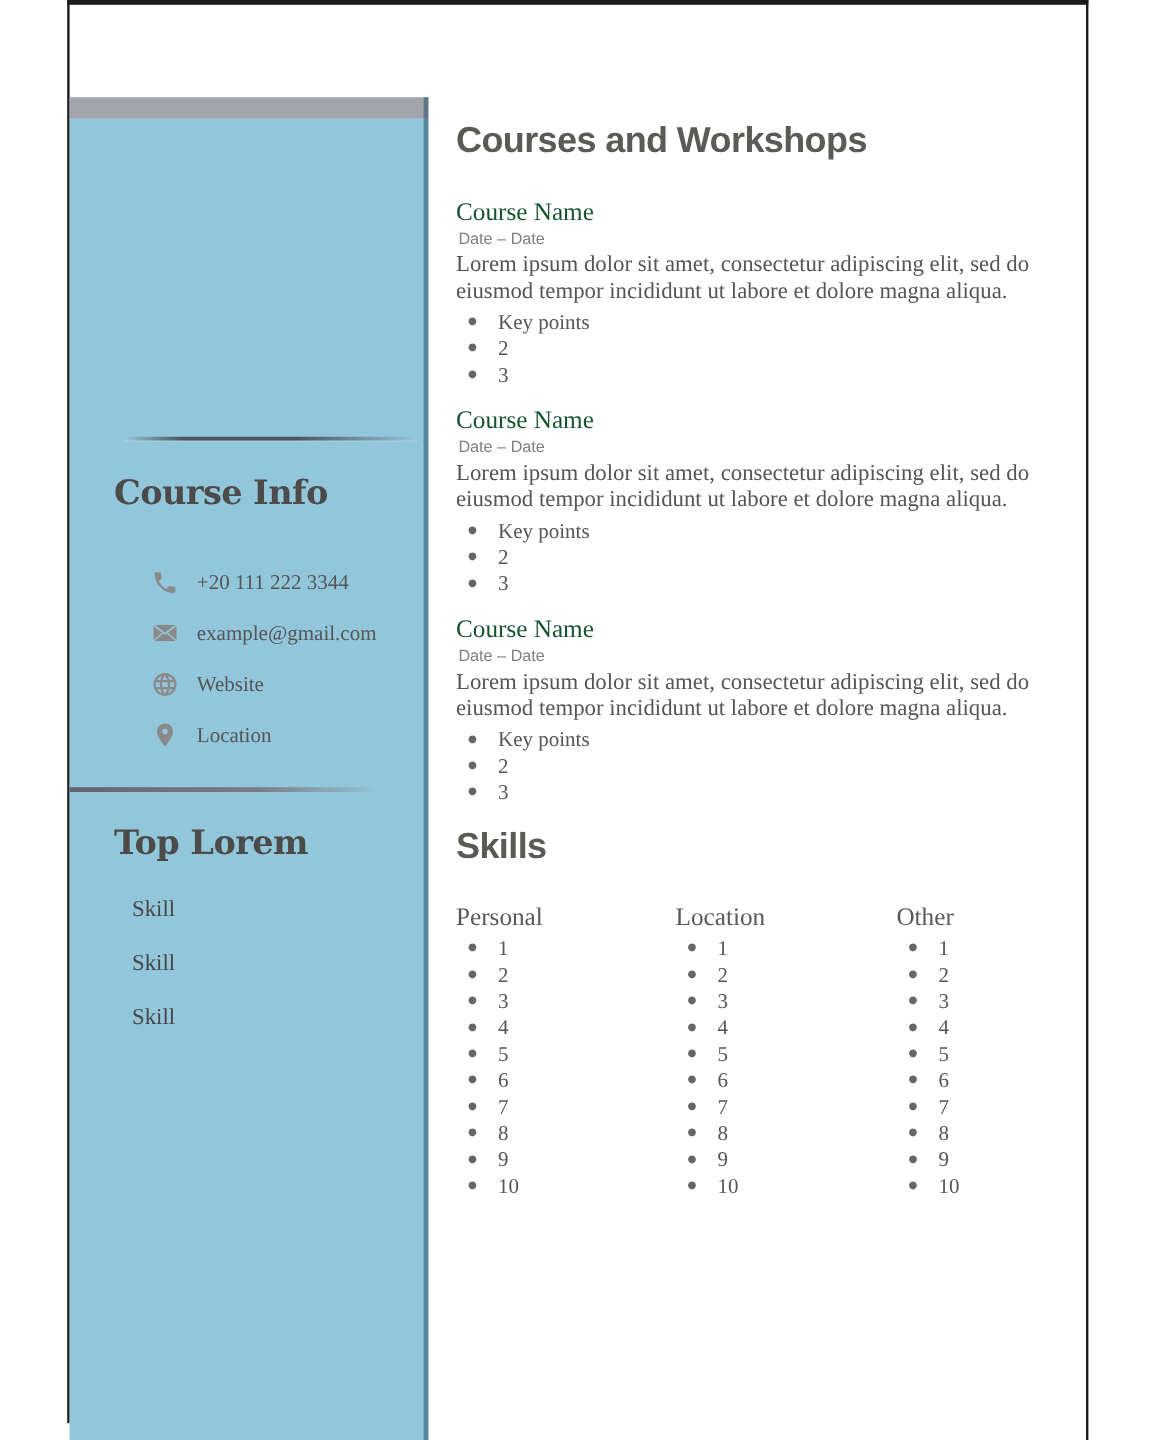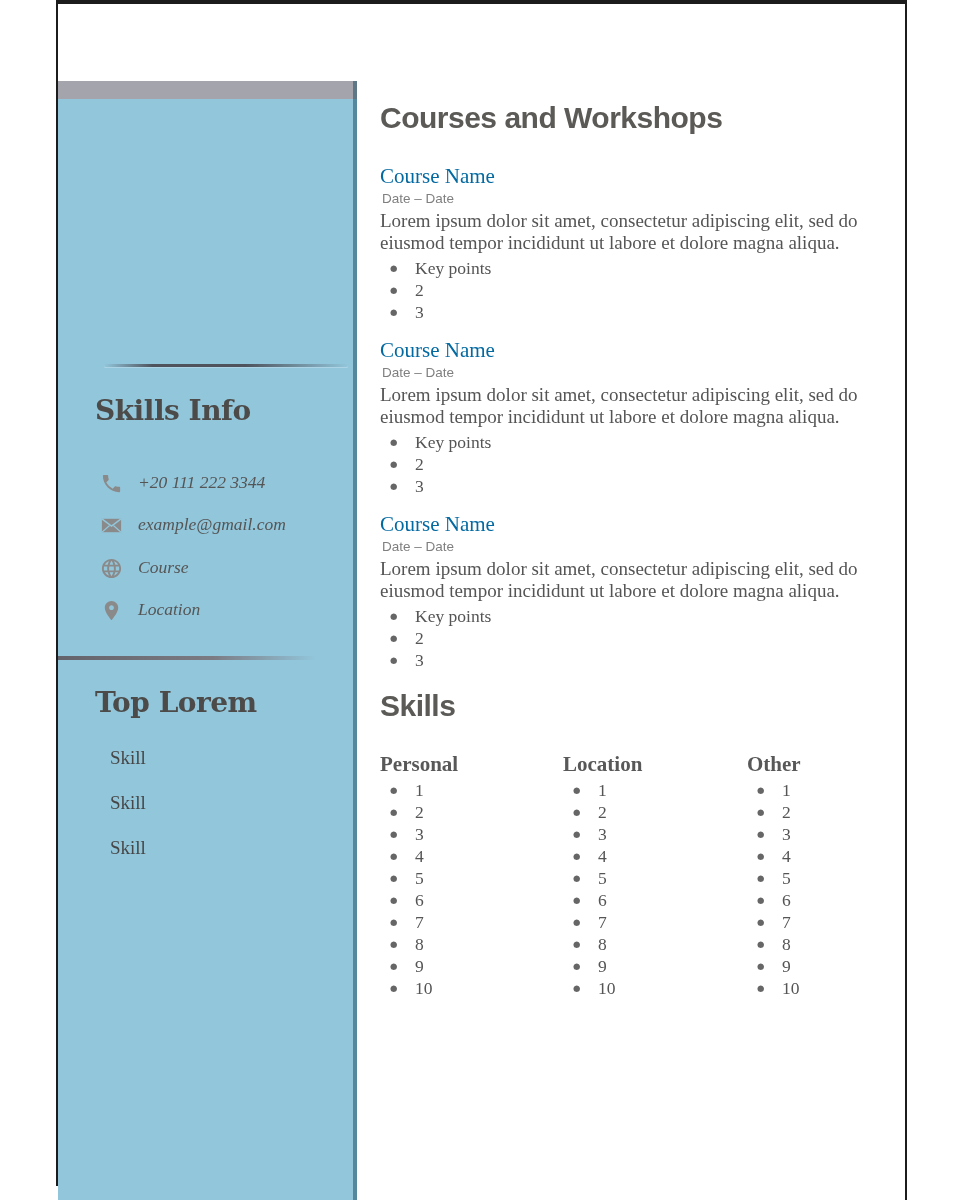--- a/index.html
+++ b/index.html
@@ -20,67 +20,67 @@
     background:linear-gradient(to right,rgba(70,70,78,0) 0%,rgba(70,70,78,.9) 20%,rgba(70,70,78,.9) 58%,rgba(70,70,78,0) 100%);
     box-shadow:0 1px 0 rgba(255,255,255,0.25);}
   .divider2{position:absolute;left:58px;top:656px;width:258px;height:4px;
     background:linear-gradient(to right,#63636b 0%,#7b7b83 60%,rgba(150,150,158,0) 100%);}
 
   .side-h{position:absolute;left:95px;margin:0;font-family:"DejaVu Serif",serif;font-weight:bold;
     font-size:28px;line-height:1.05;letter-spacing:-0.5px;color:var(--sidebar_heading,#4c4b49);}
   .contact-h{top:396px;}
   .topskills-h{top:688px;}
 
-  .c-row{position:absolute;left:100px;height:26px;display:flex;align-items:flex-start;font-style:italic;}
+  .c-row{position:absolute;left:126px;height:26px;display:flex;align-items:center;}
   .c-row .ic{width:23px;height:23px;margin-right:15px;flex:0 0 auto;display:block;}
   .c-row .txt{font-size:17.5px;color:var(--text_gray,#515151);white-space:nowrap;}
   .row1{top:472px;} .row2{top:514px;} .row3{top:557px;} .row4{top:599px;}
 
   .skill-item{position:absolute;left:110px;margin:0;font-size:19px;color:#474747;text-align:right;}
   .sk1{top:747px;} .sk2{top:792px;} .sk3{top:837px;}
 
   
   .main-h{position:absolute;left:380px;margin:0;font-family:Liberation Sans, sans-serif;font-weight:bold;
     font-size:30px;line-height:1.05;letter-spacing:-0.5px;color:var(--heading_gray,#5c5a57);}
   .courses-h{top:102px;}
   .skills-h{top:690px;}
 
   .course{position:absolute;left:380px;width:512px;}
   .course1{top:164px;} .course2{top:338px;} .course3{top:512px;}
-  .course h3{margin:0;font-size:21px;font-weight:400;line-height:24px;color:#0369a1;}
+  .course h3{margin:0;font-size:21px;font-weight:400;line-height:24px;color:#14532d;}
   .course .date{margin:2px;font-family:"Liberation Sans",sans-serif;font-size:13.5px;line-height:18px;color:var(--date_gray,#7f7f7f);}
   .course .desc{margin:0;font-size:19px;line-height:22px;color:var(--text_gray,#555555);}
 
   ul.blist{list-style:none;margin:3px 0 0 0;padding:0 0 0 35px;}
   ul.blist li{position:relative;font-size:17.5px;line-height:22px;color:var(--text_gray,#555555);}
   ul.blist li::before{content:"\25CF";position:absolute;left:-25px;top:11px;transform:translateY(-50%);
     font-family:"DejaVu Sans",sans-serif;font-size:8.5px;color:#666;}
 
   .skill-col{position:absolute;top:752px;width:170px;}
   .col1{left:380px;} .col2{left:563px;} .col3{left:747px;}
-  .skill-col h3{margin:0;font-size:21px;font-weight:700;line-height:25px;color:#585858;}
+  .skill-col h3{margin:0;font-size:21px;font-weight:400;line-height:25px;color:#585858;}
   .skill-col ul.blist{margin-top:2px;}
 </style>
 </head>
 <body>
 
 <div class="canvas">
 
   <div class="border-top"></div>
   <div class="border-left"></div>
   <div class="border-right"></div>
 
   <div class="side-cap"></div>
   <div class="side-blue"></div>
   <div class="side-edge"></div>
 
   <aside>
     <div class="divider1"></div>
 
-    <h2 class="side-h contact-h">Skills Info</h2>
+    <h2 class="side-h contact-h">Course Info</h2>
 
     <div class="c-row row1">
       <svg class="ic" viewBox="0 0 24 24">
         <path fill="#8a8a8a" d="M6.62 10.79c1.44 2.83 3.76 5.14 6.59 6.59l2.2-2.21c.27-.27.67-.36 1.02-.24 1.12.37 2.33.57 3.57.57.55 0 1 .45 1 1V20c0 .55-.45 1-1 1-9.39 0-17-7.61-17-17 0-.55.45-1 1-1h3.5c.55 0 1 .45 1 1 0 1.25.2 2.45.57 3.57.11.35.03.74-.25 1.02l-2.2 2.2z"></path>
       </svg>
       <span class="txt">+20 111 222 3344</span>
     </div>
 
     <div class="c-row row2">
       <svg class="ic" viewBox="0 0 24 24">
@@ -88,21 +88,21 @@
         <path d="M2 5l10 7.6L22 5" stroke="#92c6db" stroke-width="1.6" fill="none"></path>
         <path d="M2 19l8-7M22 19l-8-7" stroke="#92c6db" stroke-width="1.2" fill="none"></path>
       </svg>
       <span class="txt">example@gmail.com</span>
     </div>
 
     <div class="c-row row3">
       <svg class="ic" viewBox="0 0 24 24">
         <path fill="#8a8a8a" d="M11.99 2C6.47 2 2 6.48 2 12s4.47 10 9.99 10C17.52 22 22 17.52 22 12S17.52 2 11.99 2zm6.93 6h-2.95c-.32-1.25-.78-2.45-1.38-3.56 1.84.63 3.37 1.91 4.33 3.56zM12 4.04c.83 1.2 1.48 2.53 1.91 3.96h-3.82c.43-1.43 1.08-2.76 1.91-3.96zM4.26 14C4.1 13.36 4 12.69 4 12s.1-1.36.26-2h3.38c-.08.66-.14 1.32-.14 2 0 .68.06 1.34.14 2H4.26zm.82 2h2.95c.32 1.25.78 2.45 1.38 3.56-1.84-.63-3.37-1.9-4.33-3.56zm2.95-8H5.08c.96-1.66 2.49-2.93 4.33-3.56C8.81 5.55 8.35 6.75 8.03 8zM12 19.96c-.83-1.2-1.48-2.53-1.91-3.96h3.82c-.43 1.43-1.08 2.76-1.91 3.96zM14.34 14H9.66c-.09-.66-.16-1.32-.16-2 0-.68.07-1.35.16-2h4.68c.09.65.16 1.32.16 2 0 .68-.07 1.34-.16 2zm.25 5.56c.6-1.11 1.06-2.31 1.38-3.56h2.95c-.96 1.65-2.49 2.93-4.33 3.56zM16.36 14c.08-.66.14-1.32.14-2 0-.68-.06-1.34-.14-2h3.38c.16.64.26 1.31.26 2s-.1 1.36-.26 2h-3.38z"></path>
       </svg>
-      <span class="txt">Course</span>
+      <span class="txt">Website</span>
     </div>
 
     <div class="c-row row4">
       <svg class="ic" viewBox="0 0 24 24">
         <path fill="#8a8a8a" d="M12 2C8.13 2 5 5.13 5 9c0 5.25 7 13 7 13s7-7.75 7-13c0-3.87-3.13-7-7-7zm0 9.5c-1.38 0-2.5-1.12-2.5-2.5s1.12-2.5 2.5-2.5 2.5 1.12 2.5 2.5-1.12 2.5-2.5 2.5z"></path>
       </svg>
       <span class="txt">Location</span>
     </div>
 
     <div class="divider2"></div>

